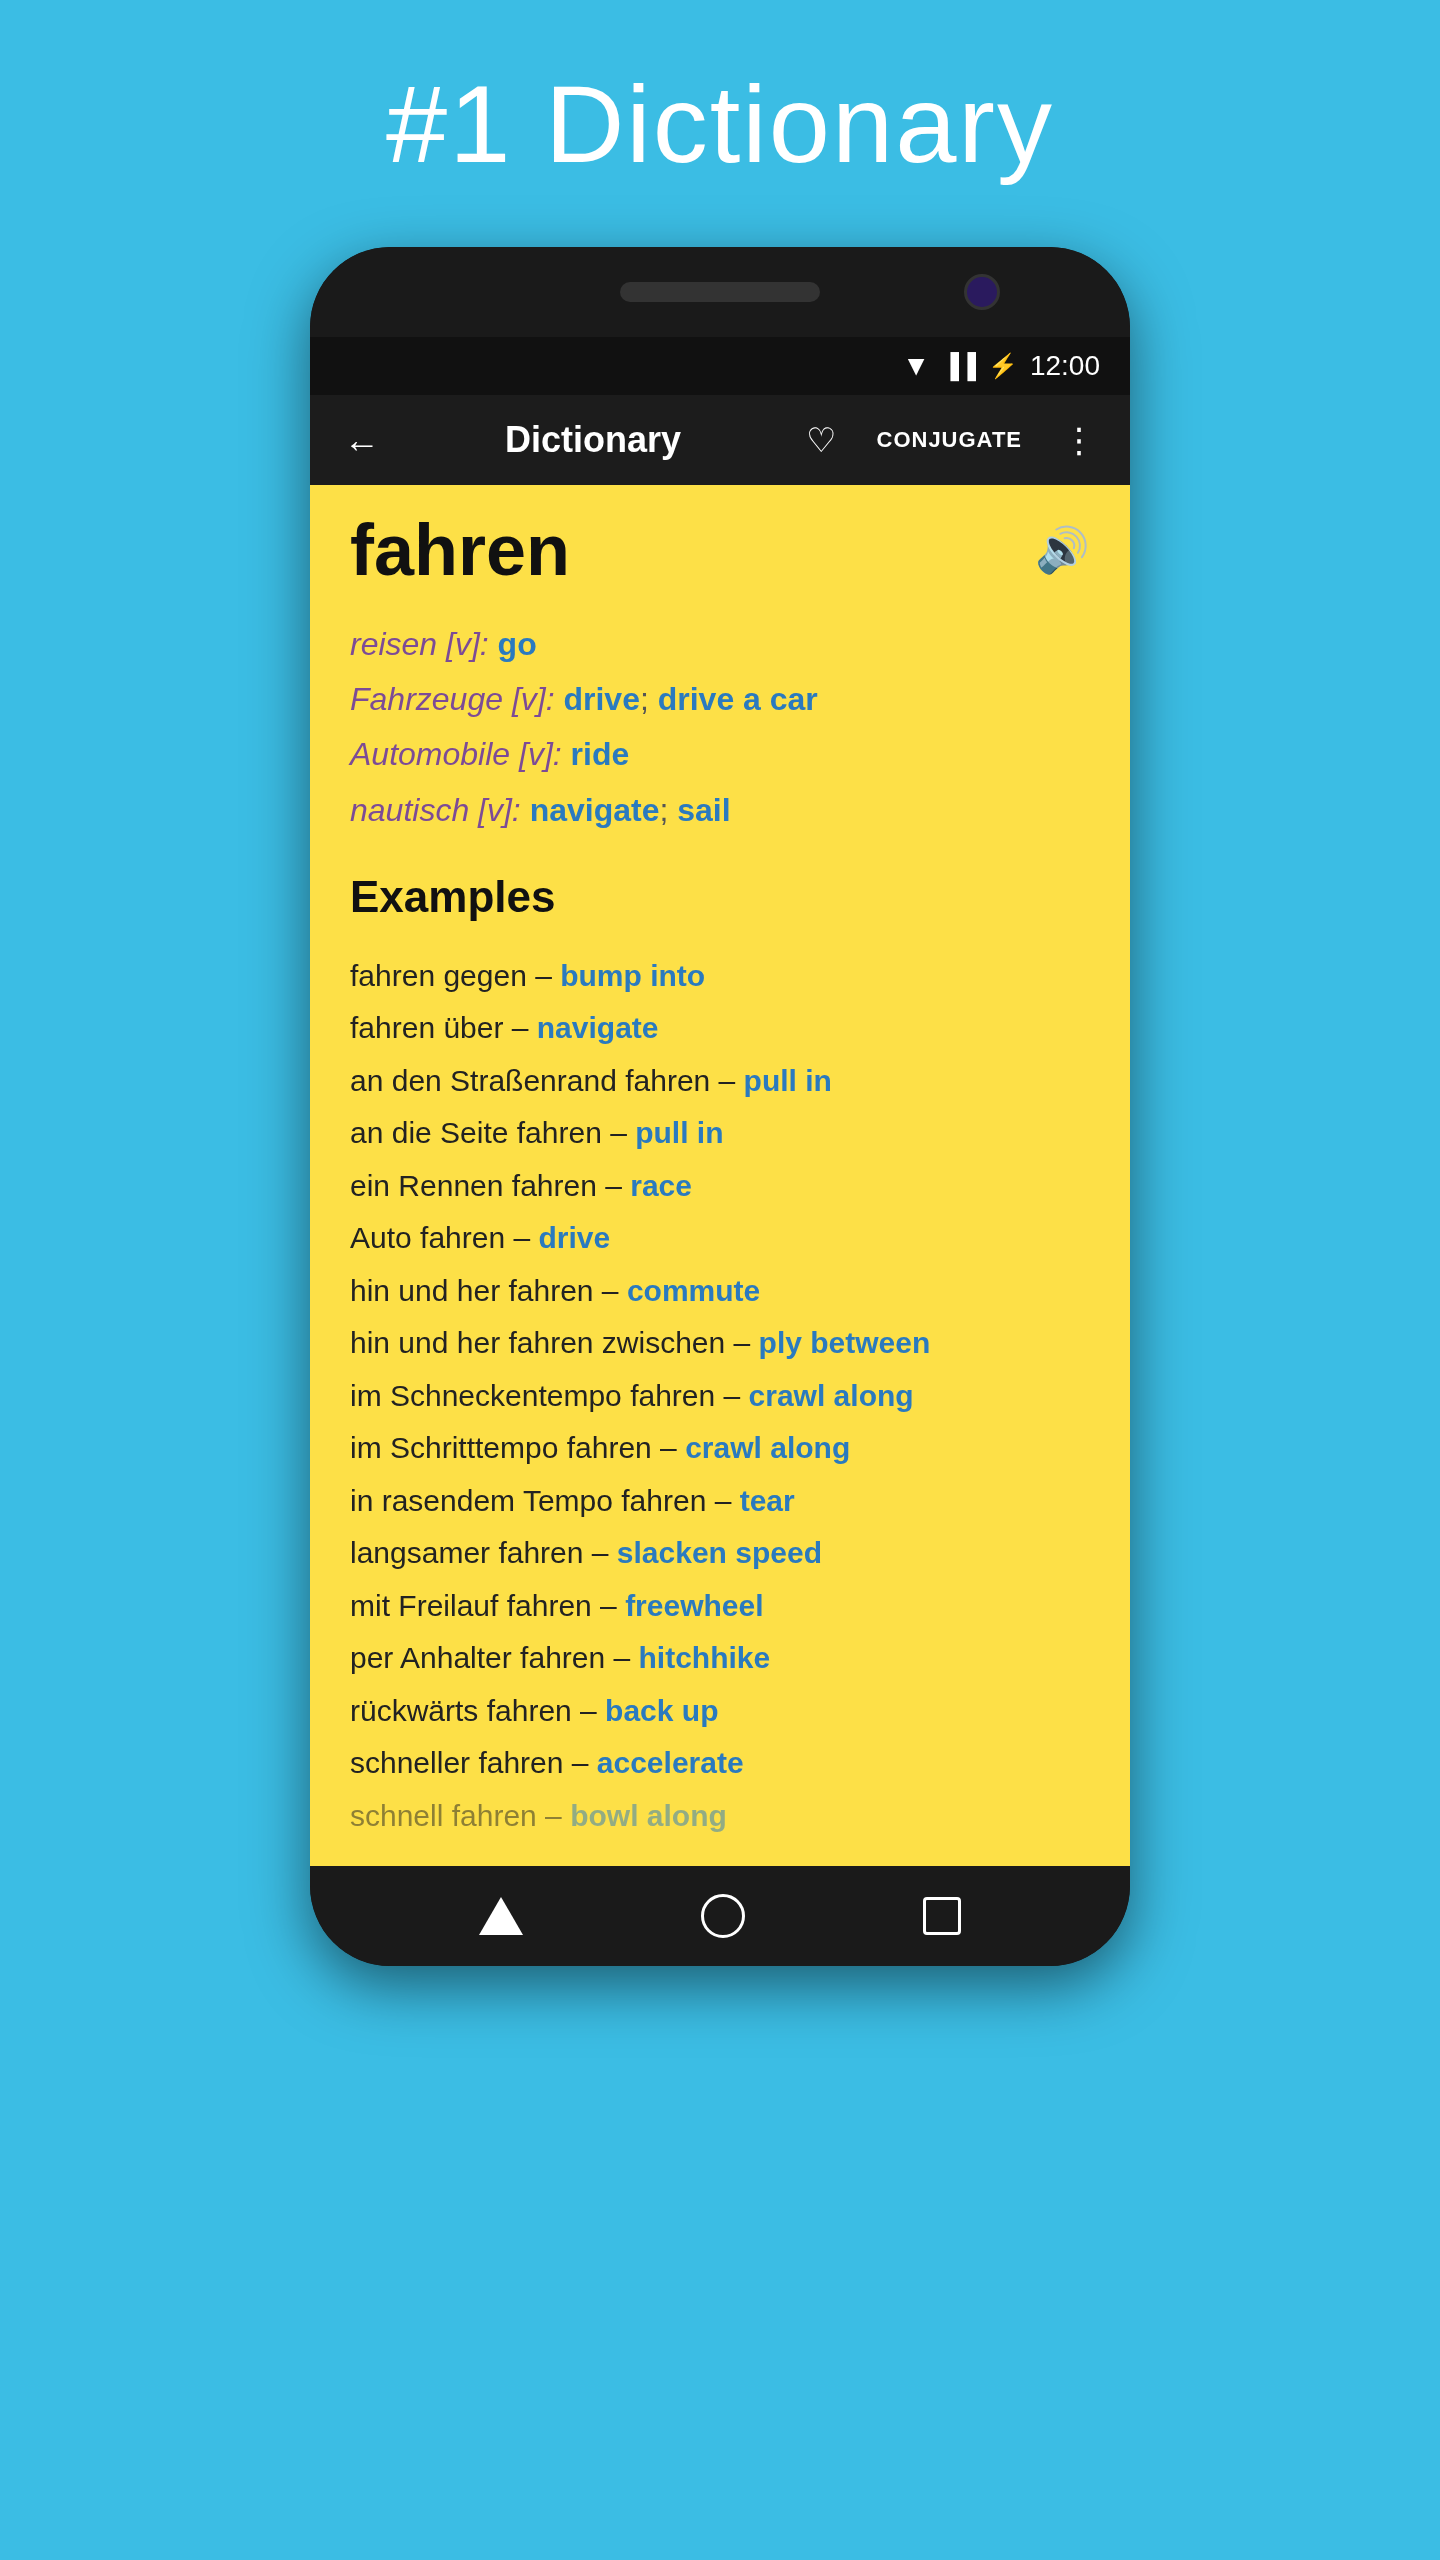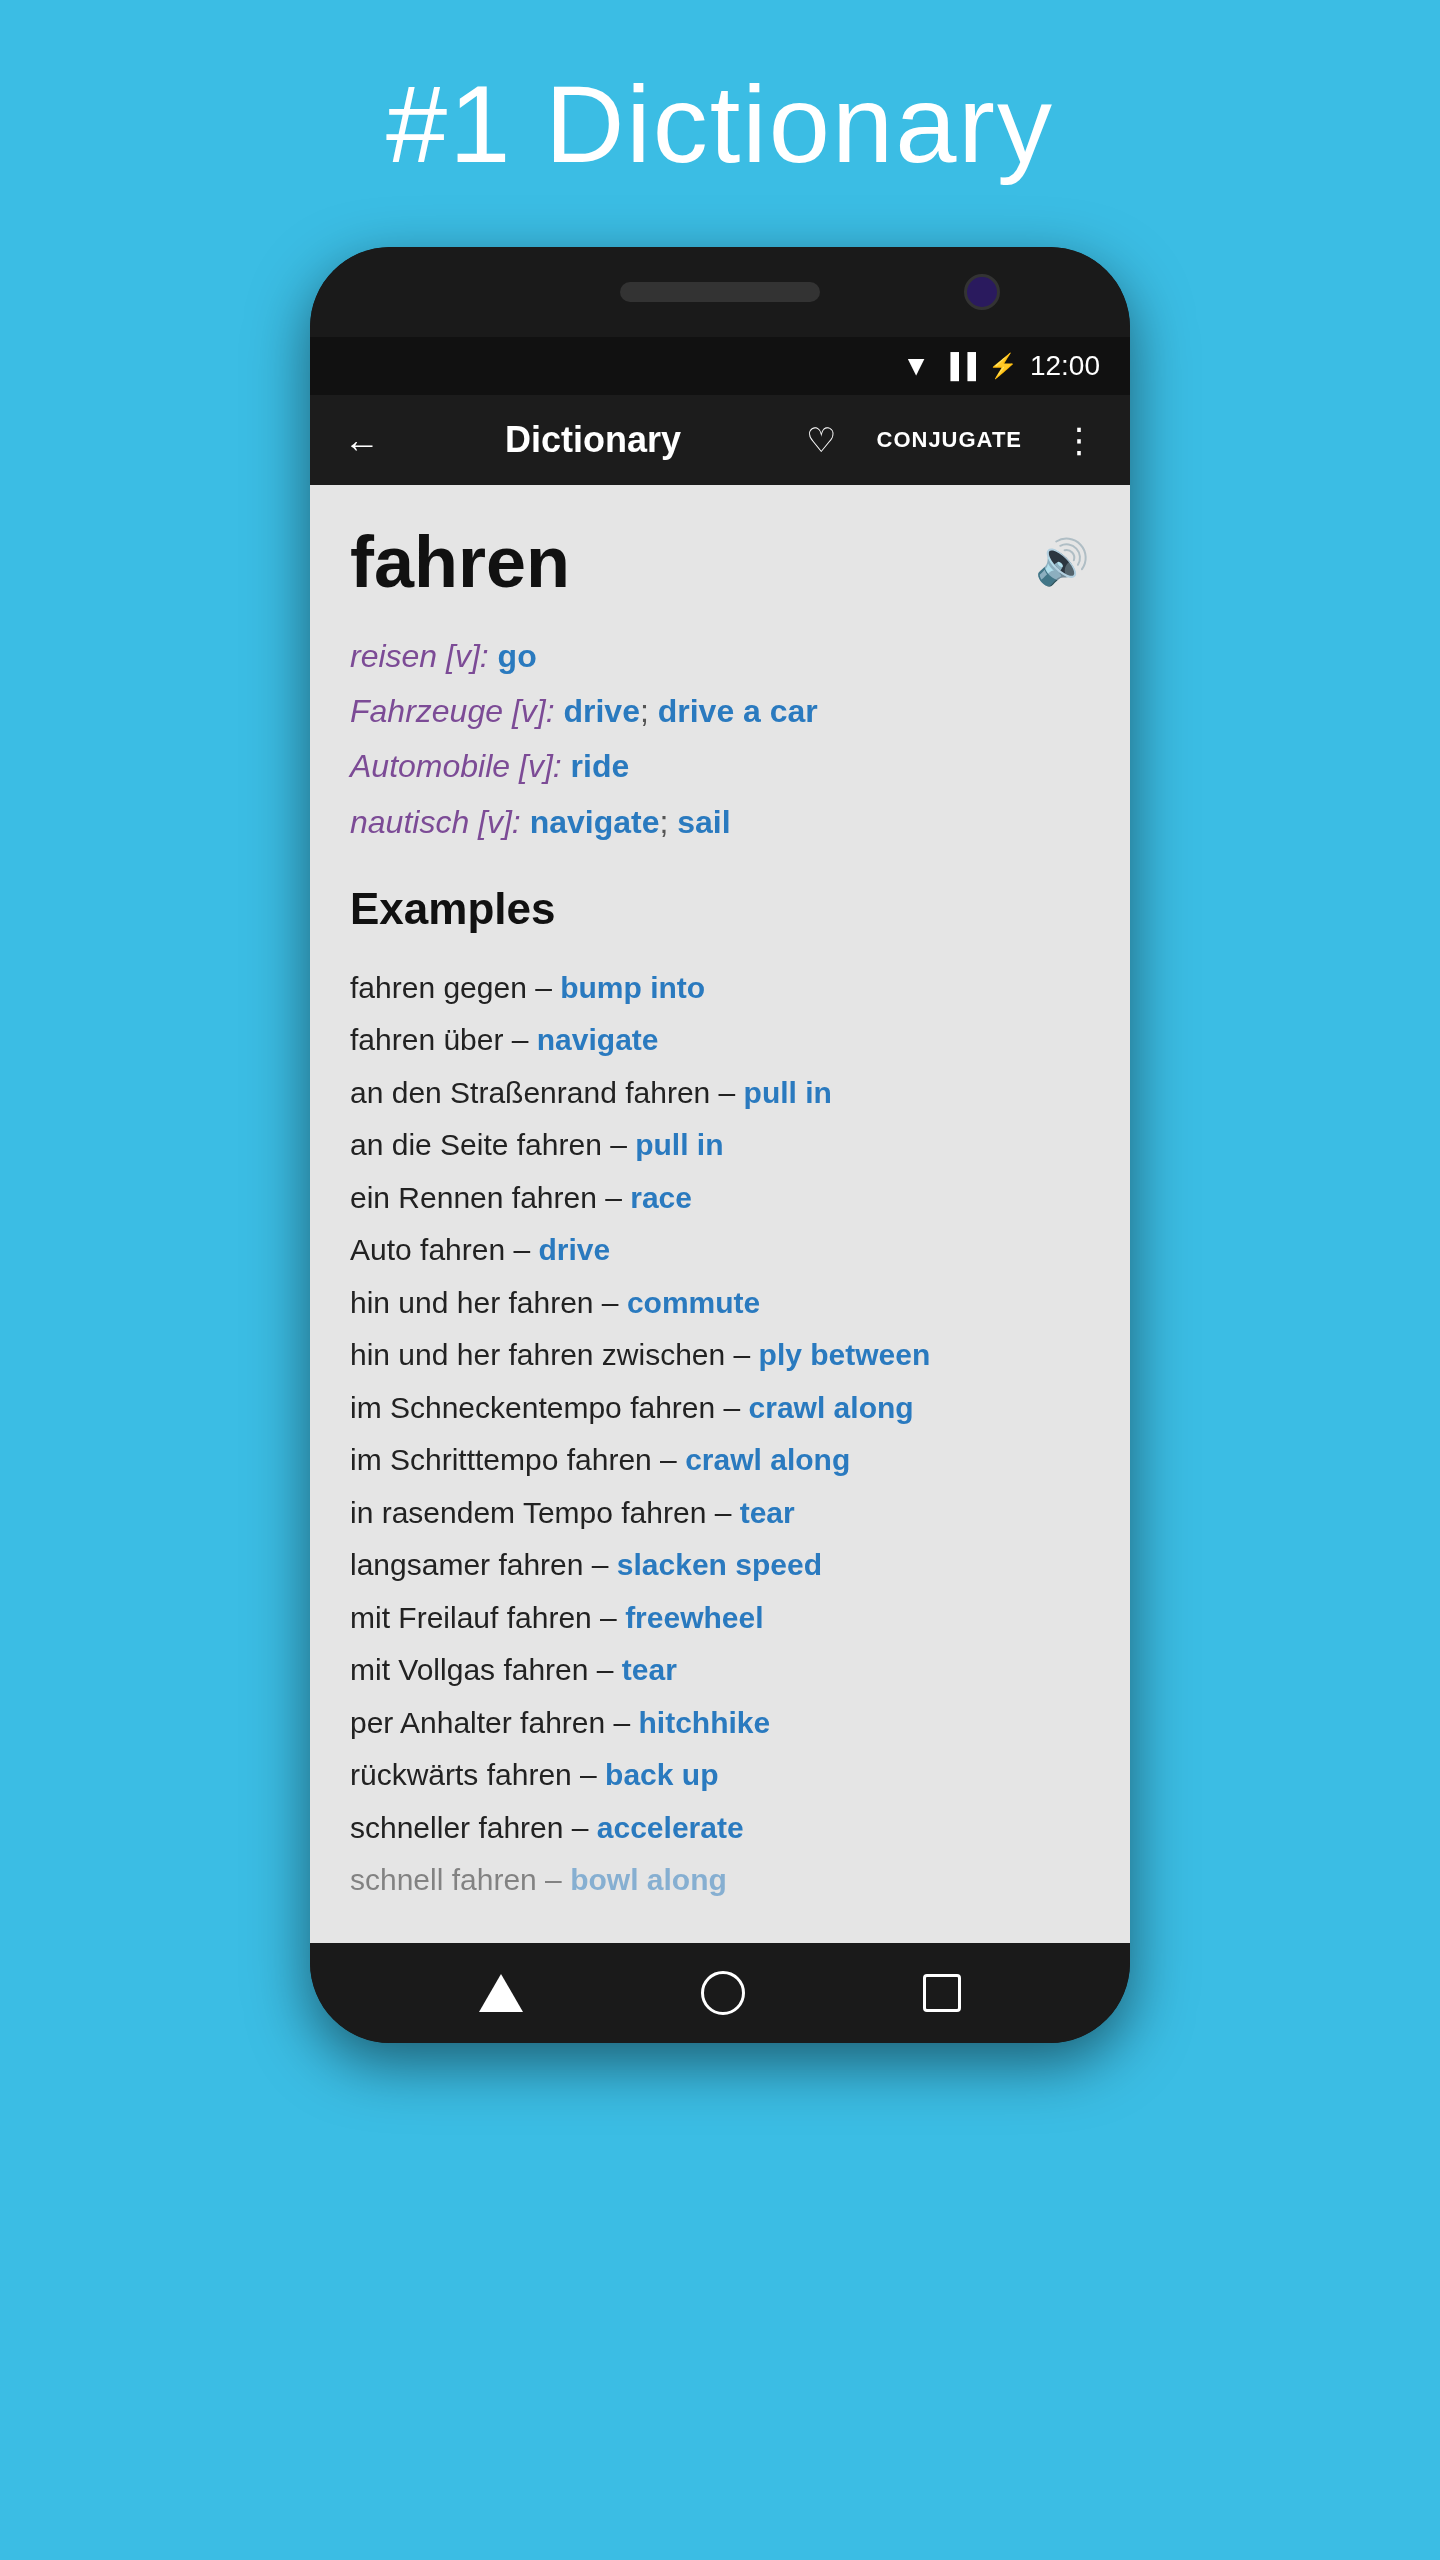--- a/index.html
+++ b/index.html
@@ -143,23 +143,23 @@
     }
 
     .toolbar-menu {
       color: white;
       font-size: 34px;
       cursor: pointer;
       padding: 10px;
     }
 
     .content-area {
-      background: #e5e5e5;
+      background: #fde047;
       flex: 1;
-      padding: 36px 40px;
+      padding: 24px 40px;
       overflow: hidden;
     }
 
     .word-header {
       display: flex;
       align-items: center;
       justify-content: space-between;
       margin-bottom: 28px;
     }
 
@@ -314,21 +314,20 @@
         <div class="example-line">an die Seite fahren – <span class="example-translation">pull in</span></div>
         <div class="example-line">ein Rennen fahren – <span class="example-translation">race</span></div>
         <div class="example-line">Auto fahren – <span class="example-translation">drive</span></div>
         <div class="example-line">hin und her fahren – <span class="example-translation">commute</span></div>
         <div class="example-line">hin und her fahren zwischen – <span class="example-translation">ply between</span></div>
         <div class="example-line">im Schneckentempo fahren – <span class="example-translation">crawl along</span></div>
         <div class="example-line">im Schritttempo fahren – <span class="example-translation">crawl along</span></div>
         <div class="example-line">in rasendem Tempo fahren – <span class="example-translation">tear</span></div>
         <div class="example-line">langsamer fahren – <span class="example-translation">slacken speed</span></div>
         <div class="example-line">mit Freilauf fahren – <span class="example-translation">freewheel</span></div>
-        <div class="example-line">mit Vollgas fahren – <span class="example-translation">tear</span></div>
         <div class="example-line">per Anhalter fahren – <span class="example-translation">hitchhike</span></div>
         <div class="example-line">rückwärts fahren – <span class="example-translation">back up</span></div>
         <div class="example-line">schneller fahren – <span class="example-translation">accelerate</span></div>
         <div class="example-line" style="opacity:0.5;">schnell fahren – <span class="example-translation">bowl along</span></div>
       </div>
 
     </div>
   </div>
 
   <div class="phone-bottom-bar">

